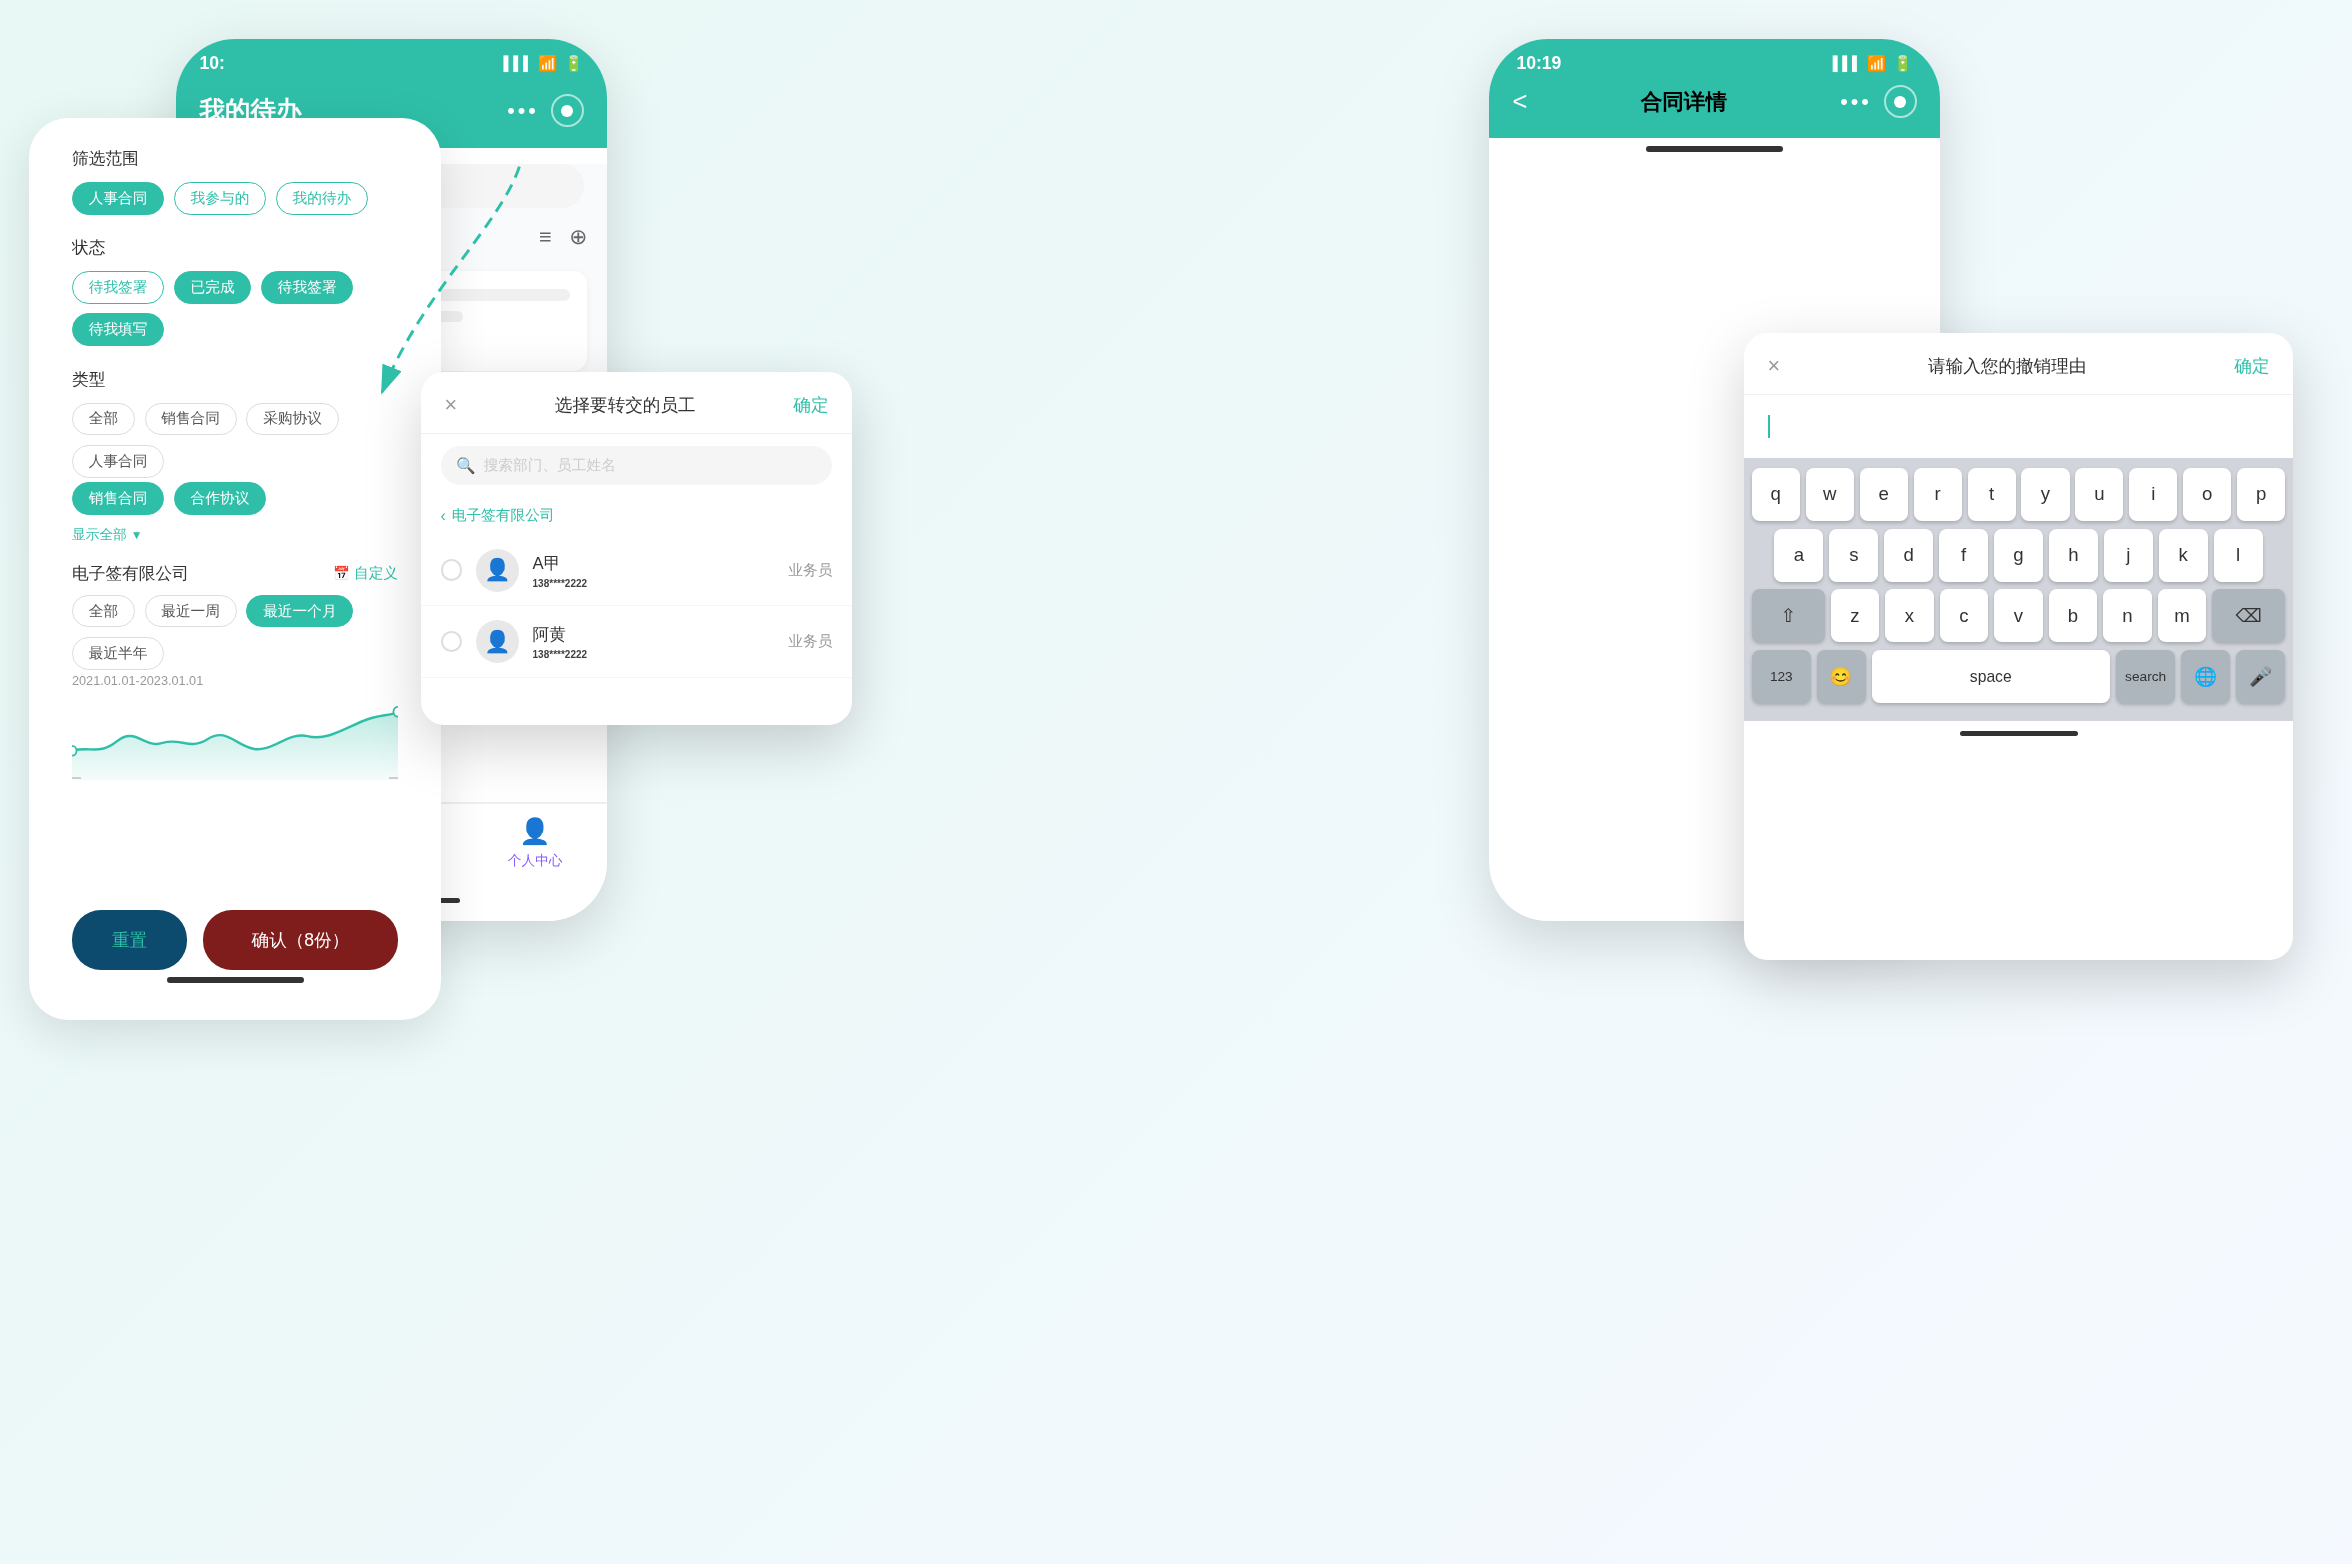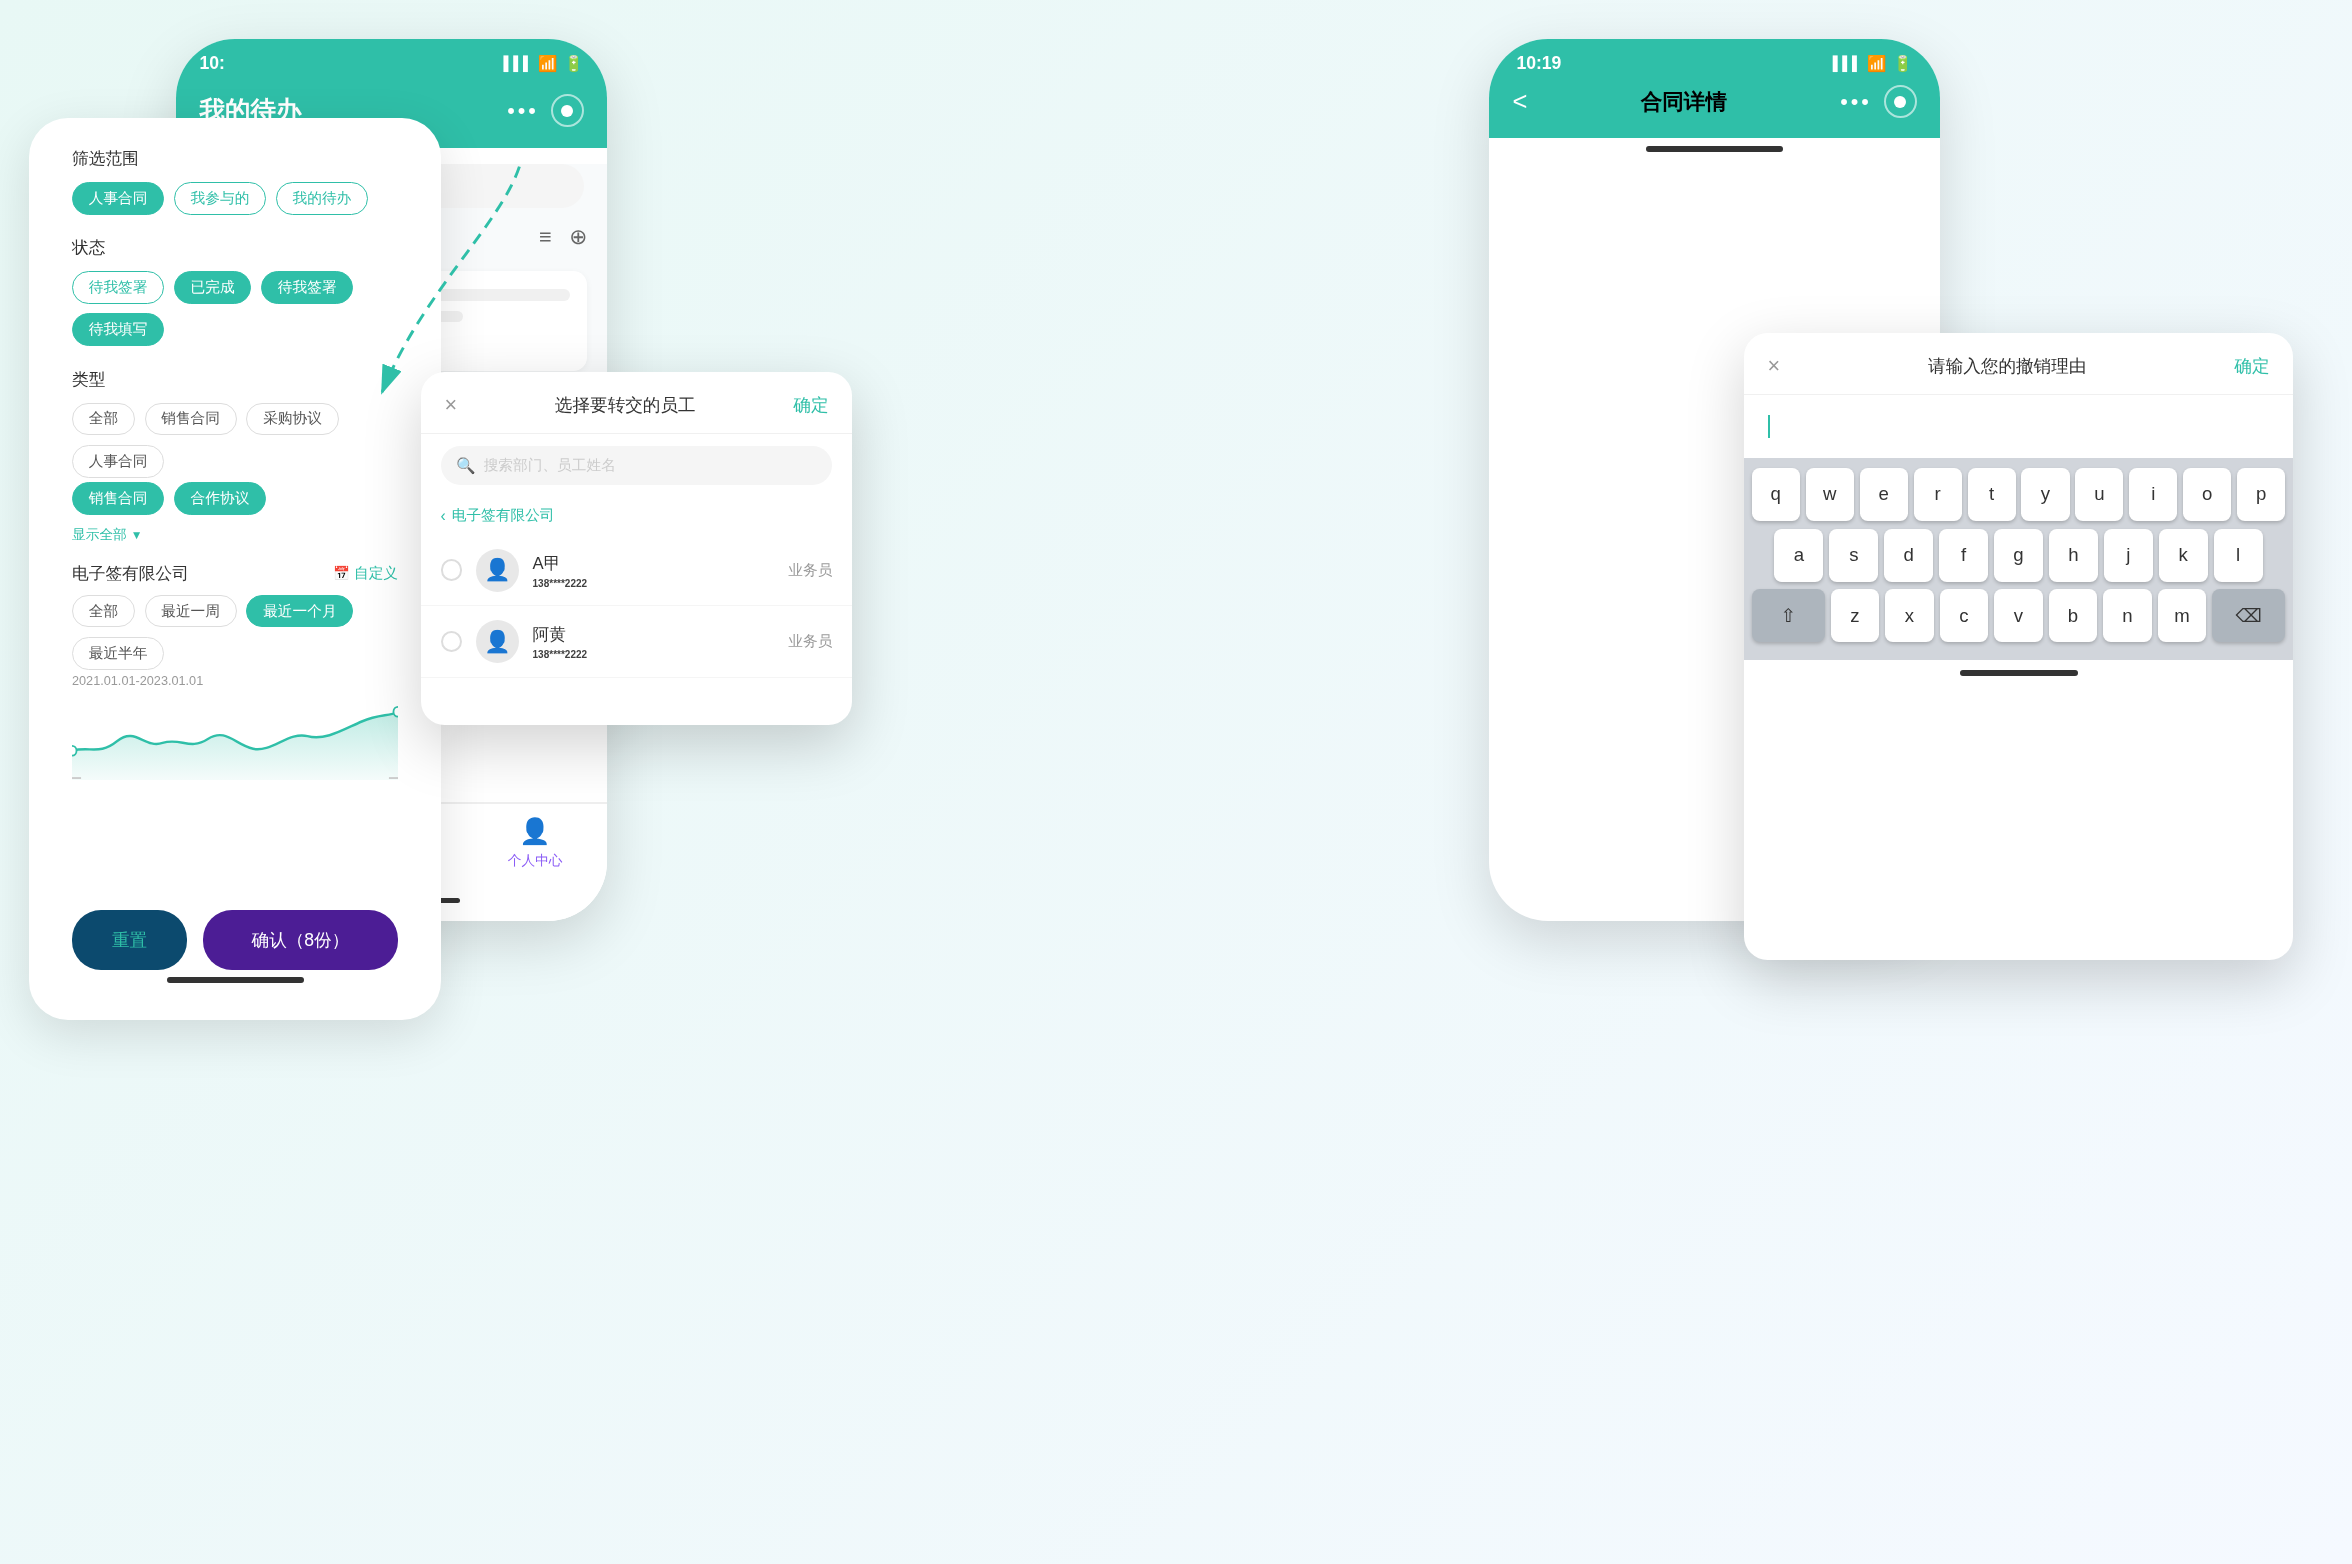--- a/index.html
+++ b/index.html
@@ -216,21 +216,21 @@
       background: #0c4a6e;
       color: #2fbfa8;
       font-size: 17.6px;
       text-align: center;
       cursor: pointer;
     }
     .btn-confirm {
       flex: 2;
       padding: 17.6px;
       border-radius: 29px;
-      background: #4c1d95;
+      background: #7f1d1d;
       color: #fff;
       font-size: 17.6px;
       text-align: center;
       cursor: pointer;
     }
 
     
     .bottom-bar {
       height: 5.9px;
       background: #333;
@@ -801,20 +801,28 @@
       <div class="key">z</div>
       <div class="key">x</div>
       <div class="key">c</div>
       <div class="key">v</div>
       <div class="key">b</div>
       <div class="key">n</div>
       <div class="key">m</div>
       <div class="key special wide">⌫</div>
     </div>
 
+    <div class="key-row">
+      <div class="key special" style="max-width:59px;font-size:13.7px;">123</div>
+      <div class="key special" style="max-width:49px;">😊</div>
+      <div class="key space-key">space</div>
+      <div class="key search-key">search</div>
+      <div class="key special" style="max-width:49px;">🌐</div>
+      <div class="key special" style="max-width:49px;">🎤</div>
+    </div>
   </div>
 
   <div style="height:5.9px;background:#333;border-radius:2.9px;width:118px;margin:9.8px auto;"></div>
 </div>
 
 <svg style="position:absolute;left:343px;top:147px;z-index:20;pointer-events:none;" width="196" height="294" viewBox="0 0 200 300">
   <path d="M 180,20 C 160,80 80,150 40,250" fill="none" stroke="#2fbfa8" stroke-width="3" stroke-dasharray="12,8" marker-end="url(#arrowhead)"></path>
   <defs>
     <marker id="arrowhead" markerWidth="10" markerHeight="7" refX="9" refY="3.5" orient="auto">
       <polygon points="0 0, 10 3.5, 0 7" fill="#2fbfa8"></polygon>

